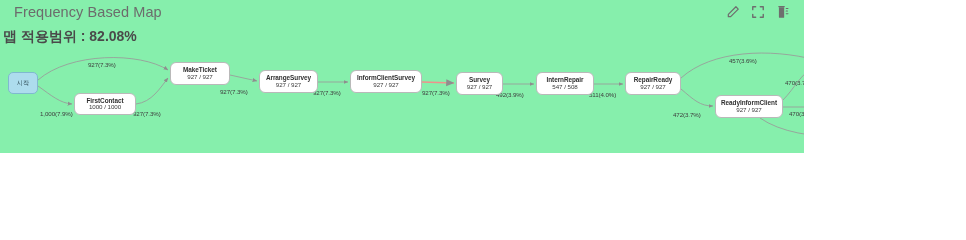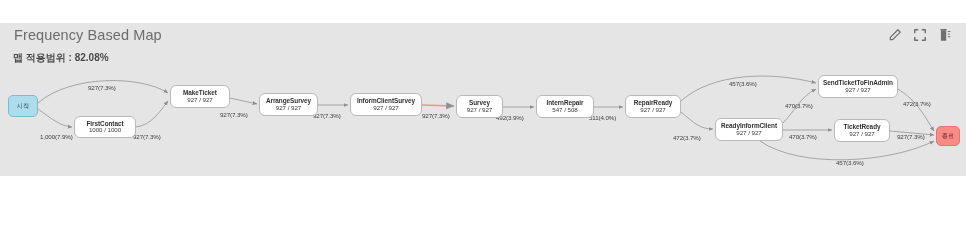--- a/index.html
+++ b/index.html
@@ -3,42 +3,41 @@
 <meta charset="utf-8">
 <style>
   * { box-sizing: border-box; }
   html, body {
     margin: 0; padding: 0;
     background: #ffffff;
     font-family: "Liberation Sans", "DejaVu Sans", sans-serif;
   }
   #app {
     position: relative;
-    width: 966px;
+    width: 804px;
     height: 153px;
-    background: #e5e5e5;
+    background: #86efac;
     overflow: hidden;
-    margin-top: 23px;
   }
 
   
   #page-title {
     position: absolute;
     left: 14px;
     top: 4px;
     font-size: 14.5px;
     color: #6c6c6c;
     letter-spacing: 0.1px;
     white-space: nowrap;
   }
   #coverage-label {
     position: absolute;
-    left: 13px;
+    left: 3px;
     top: 28px;
-    font-size: 10px;
+    font-size: 14px;
     font-weight: bold;
     color: #4a4a4a;
     white-space: nowrap;
   }
 
   
   #header-icons {
     position: absolute;
     right: 14px;
     top: 5px;

